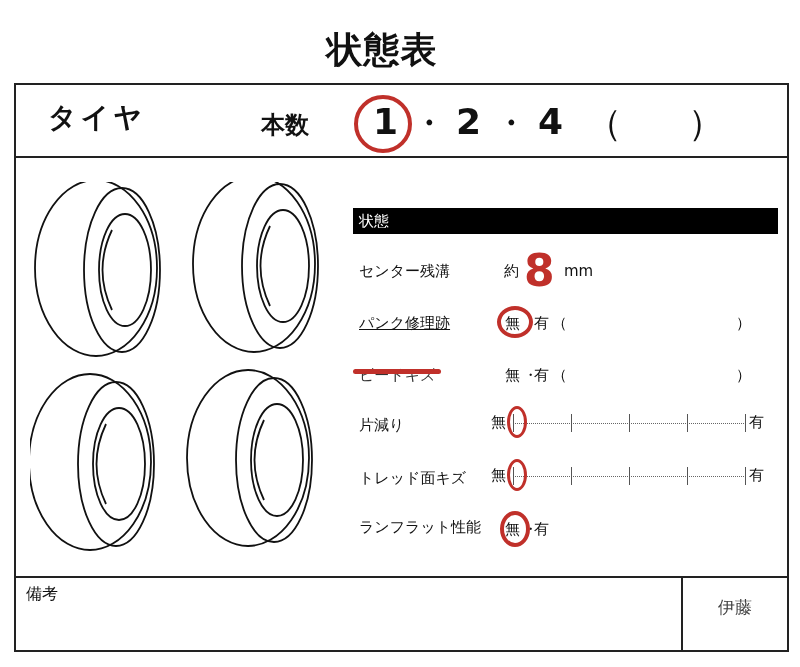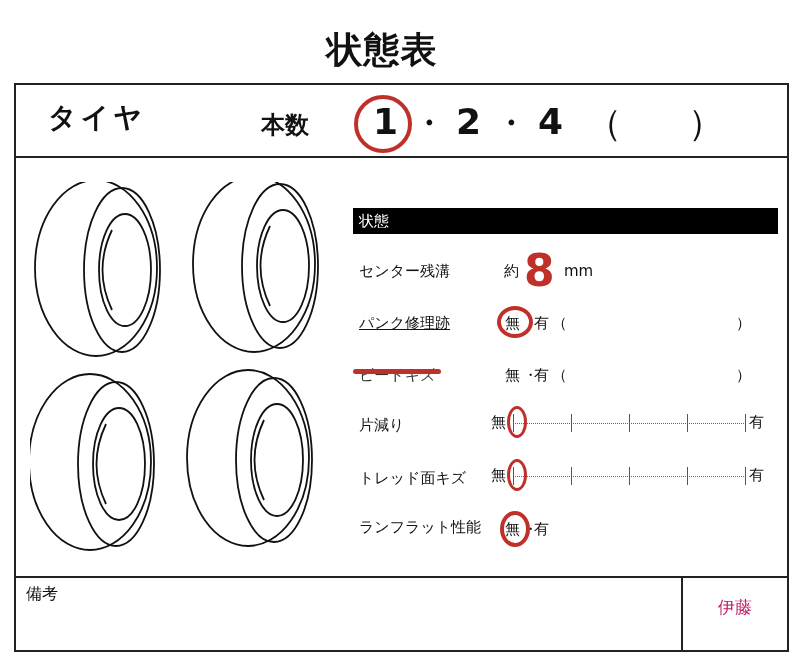--- a/index.html
+++ b/index.html
@@ -34,21 +34,21 @@
     .big8 { position: absolute; font-size: 44px; font-weight: bold; color: #c0302a; line-height: 1; }
     .strike { position: absolute; height: 5px; background: #c0302a; border-radius: 3px; }
 
     .scale { position: absolute; height: 20px; }
     .scale .line { position: absolute; left: 0; right: 0; top: 10px; border-top: 1px dotted #666; }
     .scale .tick { position: absolute; top: 1px; width: 1px; height: 18px; background: #555; }
 
     .footer { position: absolute; left: 0; top: 491px; width: 771px; height: 74px; border-top: 2px solid #222; }
     .footer .remarks-label { position: absolute; left: 10px; top: 6px; font-size: 16px; }
     .footer .divider { position: absolute; left: 665px; top: 0; width: 2px; height: 74px; background: #222; }
-    .footer .signature { position: absolute; left: 667px; top: 0; width: 104px; height: 74px; text-align: center; line-height: 58px; font-size: 17px; color: #be185d; }
+    .footer .signature { position: absolute; left: 667px; top: 0; width: 104px; height: 74px; text-align: center; line-height: 58px; font-size: 17px; color: #404040; }
   </style>
 </head>
 <body>
 
 <div class="title">状態表</div>
 
 <div class="sheet">
 
   <div class="header">
     <div class="item-name">タイヤ</div>

